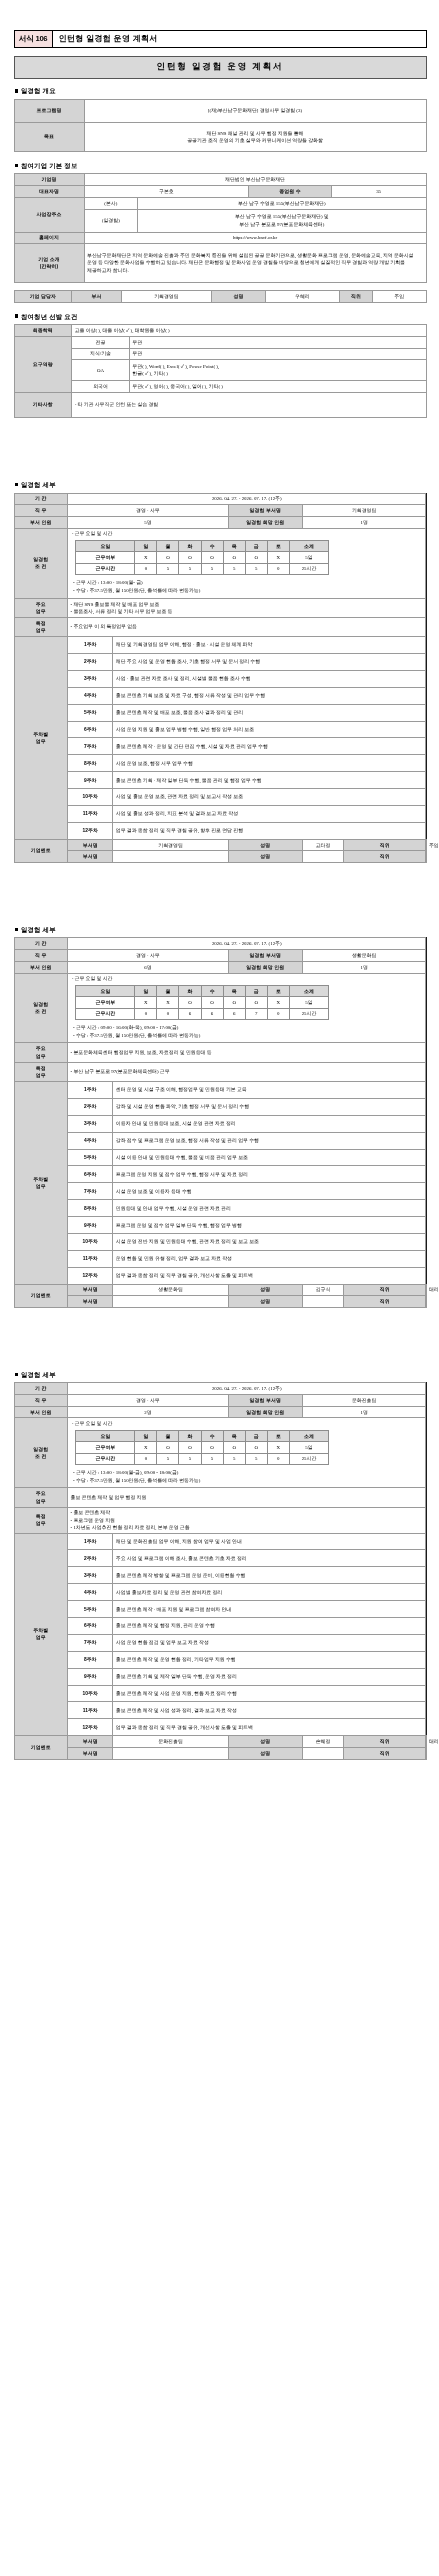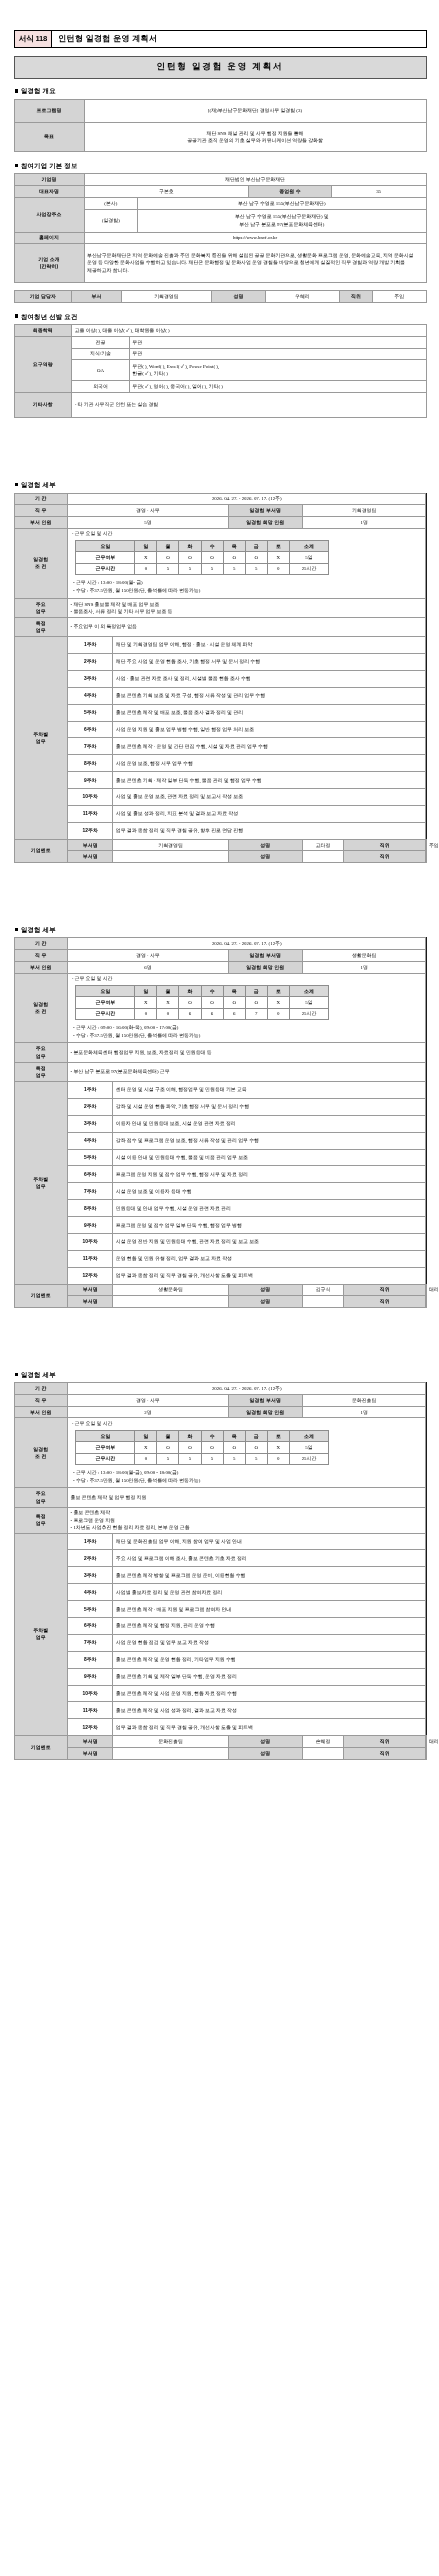--- a/index.html
+++ b/index.html
@@ -140,21 +140,21 @@
 
   .wk{font-weight:bold;text-align:center;font-family:"Liberation Sans","DejaVu Sans",sans-serif;}
   .bul{white-space:pre-line;font-size:4.9px;line-height:1.6;}
 </style>
 </head>
 <body>
 
 <div class="page">
 
   <div class="formhead">
-    <div class="tag">서식 118</div>
+    <div class="tag">서식 106</div>
     <div class="ttl">인턴형 일경험 운영 계획서</div>
   </div>
 
   <div class="bigtitle">인턴형 일경험 운영 계획서</div>
 
   <div class="sect">
     <span class="sq"></span><span>일경험 개요</span>
   </div>
 
   <table class="doc outer">

